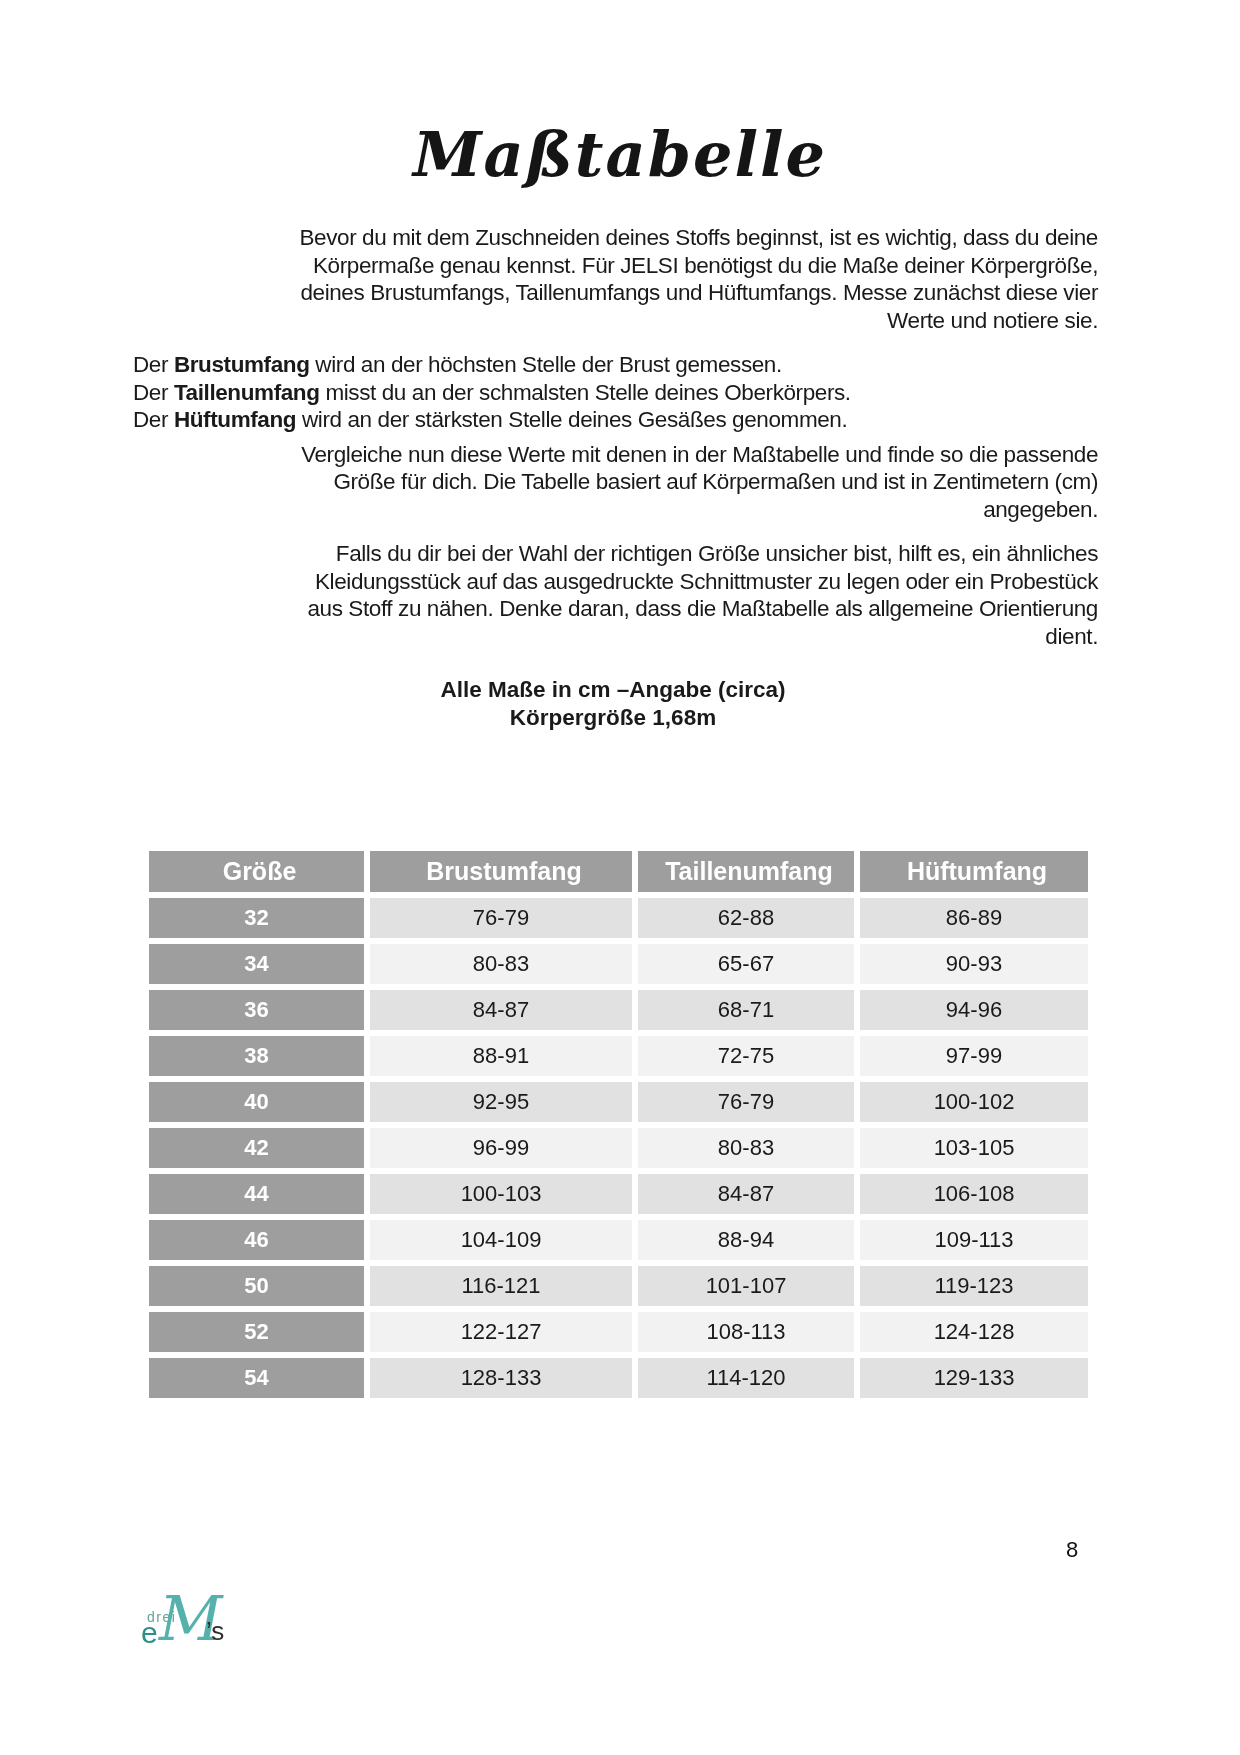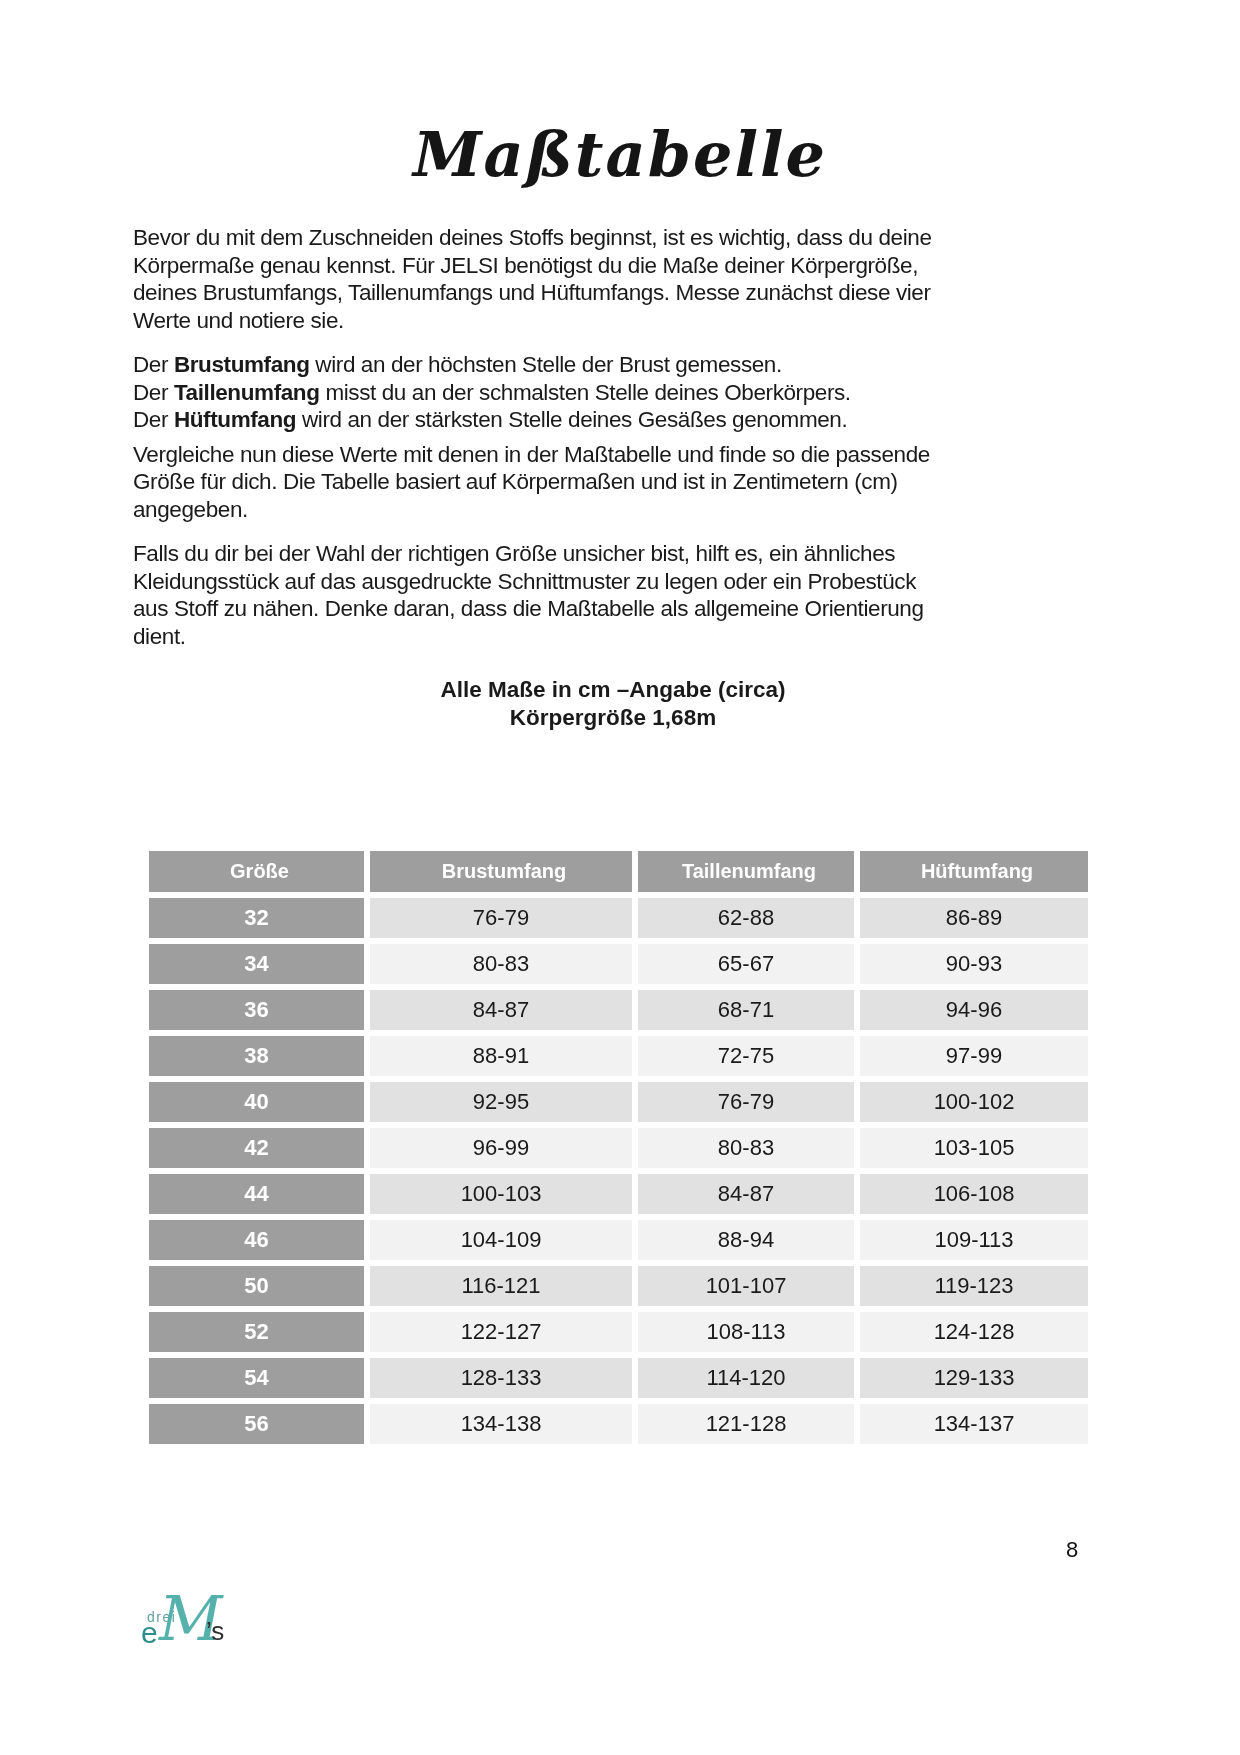--- a/index.html
+++ b/index.html
@@ -31,21 +31,21 @@
   
   .intro {
     position: absolute;
     left: 133px;
     top: 224px;
     width: 965px;
     font-size: 22.5px;
     line-height: 27.5px;
     letter-spacing: -0.4px;
   }
-  .para { white-space: pre-line; margin-bottom: 17px; }
+  .para { white-space: pre-line; margin-bottom: 17px; text-align: right; }
   .measure-lines { margin-bottom: 7px; }
   .measure-line b { font-weight: 700; }
   
   .table-heading {
     position: absolute;
     left: 133px;
     top: 676px;
     width: 960px;
     text-align: center;
     font-weight: 700;
@@ -62,21 +62,21 @@
     table-layout: fixed;
   }
   .size-table col.c1 { width: 215px; }
   .size-table col.c2 { width: 262px; }
   .size-table col.c3 { width: 216px; }
   .size-table col.c4 { width: 228px; }
   .size-table th {
     background: #9e9e9e;
     color: #ffffff;
     font-weight: 700;
-    font-size: 20px;
+    font-size: 25px;
     height: 41px;
     text-align: center;
     vertical-align: middle;
     padding-left: 6px;
   }
   .size-table td {
     height: 40px;
     text-align: center;
     vertical-align: middle;
     font-size: 22px;
@@ -233,26 +233,20 @@
       <td class="data-cell">122-127</td>
       <td class="data-cell">108-113</td>
       <td class="data-cell">124-128</td>
     </tr>
         <tr>
       <td class="size-cell">54</td>
       <td class="data-cell">128-133</td>
       <td class="data-cell">114-120</td>
       <td class="data-cell">129-133</td>
     </tr>
-        <tr>
-      <td class="size-cell">56</td>
-      <td class="data-cell">134-138</td>
-      <td class="data-cell">121-128</td>
-      <td class="data-cell">134-137</td>
-    </tr>
       </tbody>
   </table>
 
   <div class="page-number">8</div>
 
   <div class="logo">
     <span class="drei">drei</span>
     <span class="ltr-e">e</span>
     <span class="ltr-m">M</span>
     <span class="suffix">’s</span>

